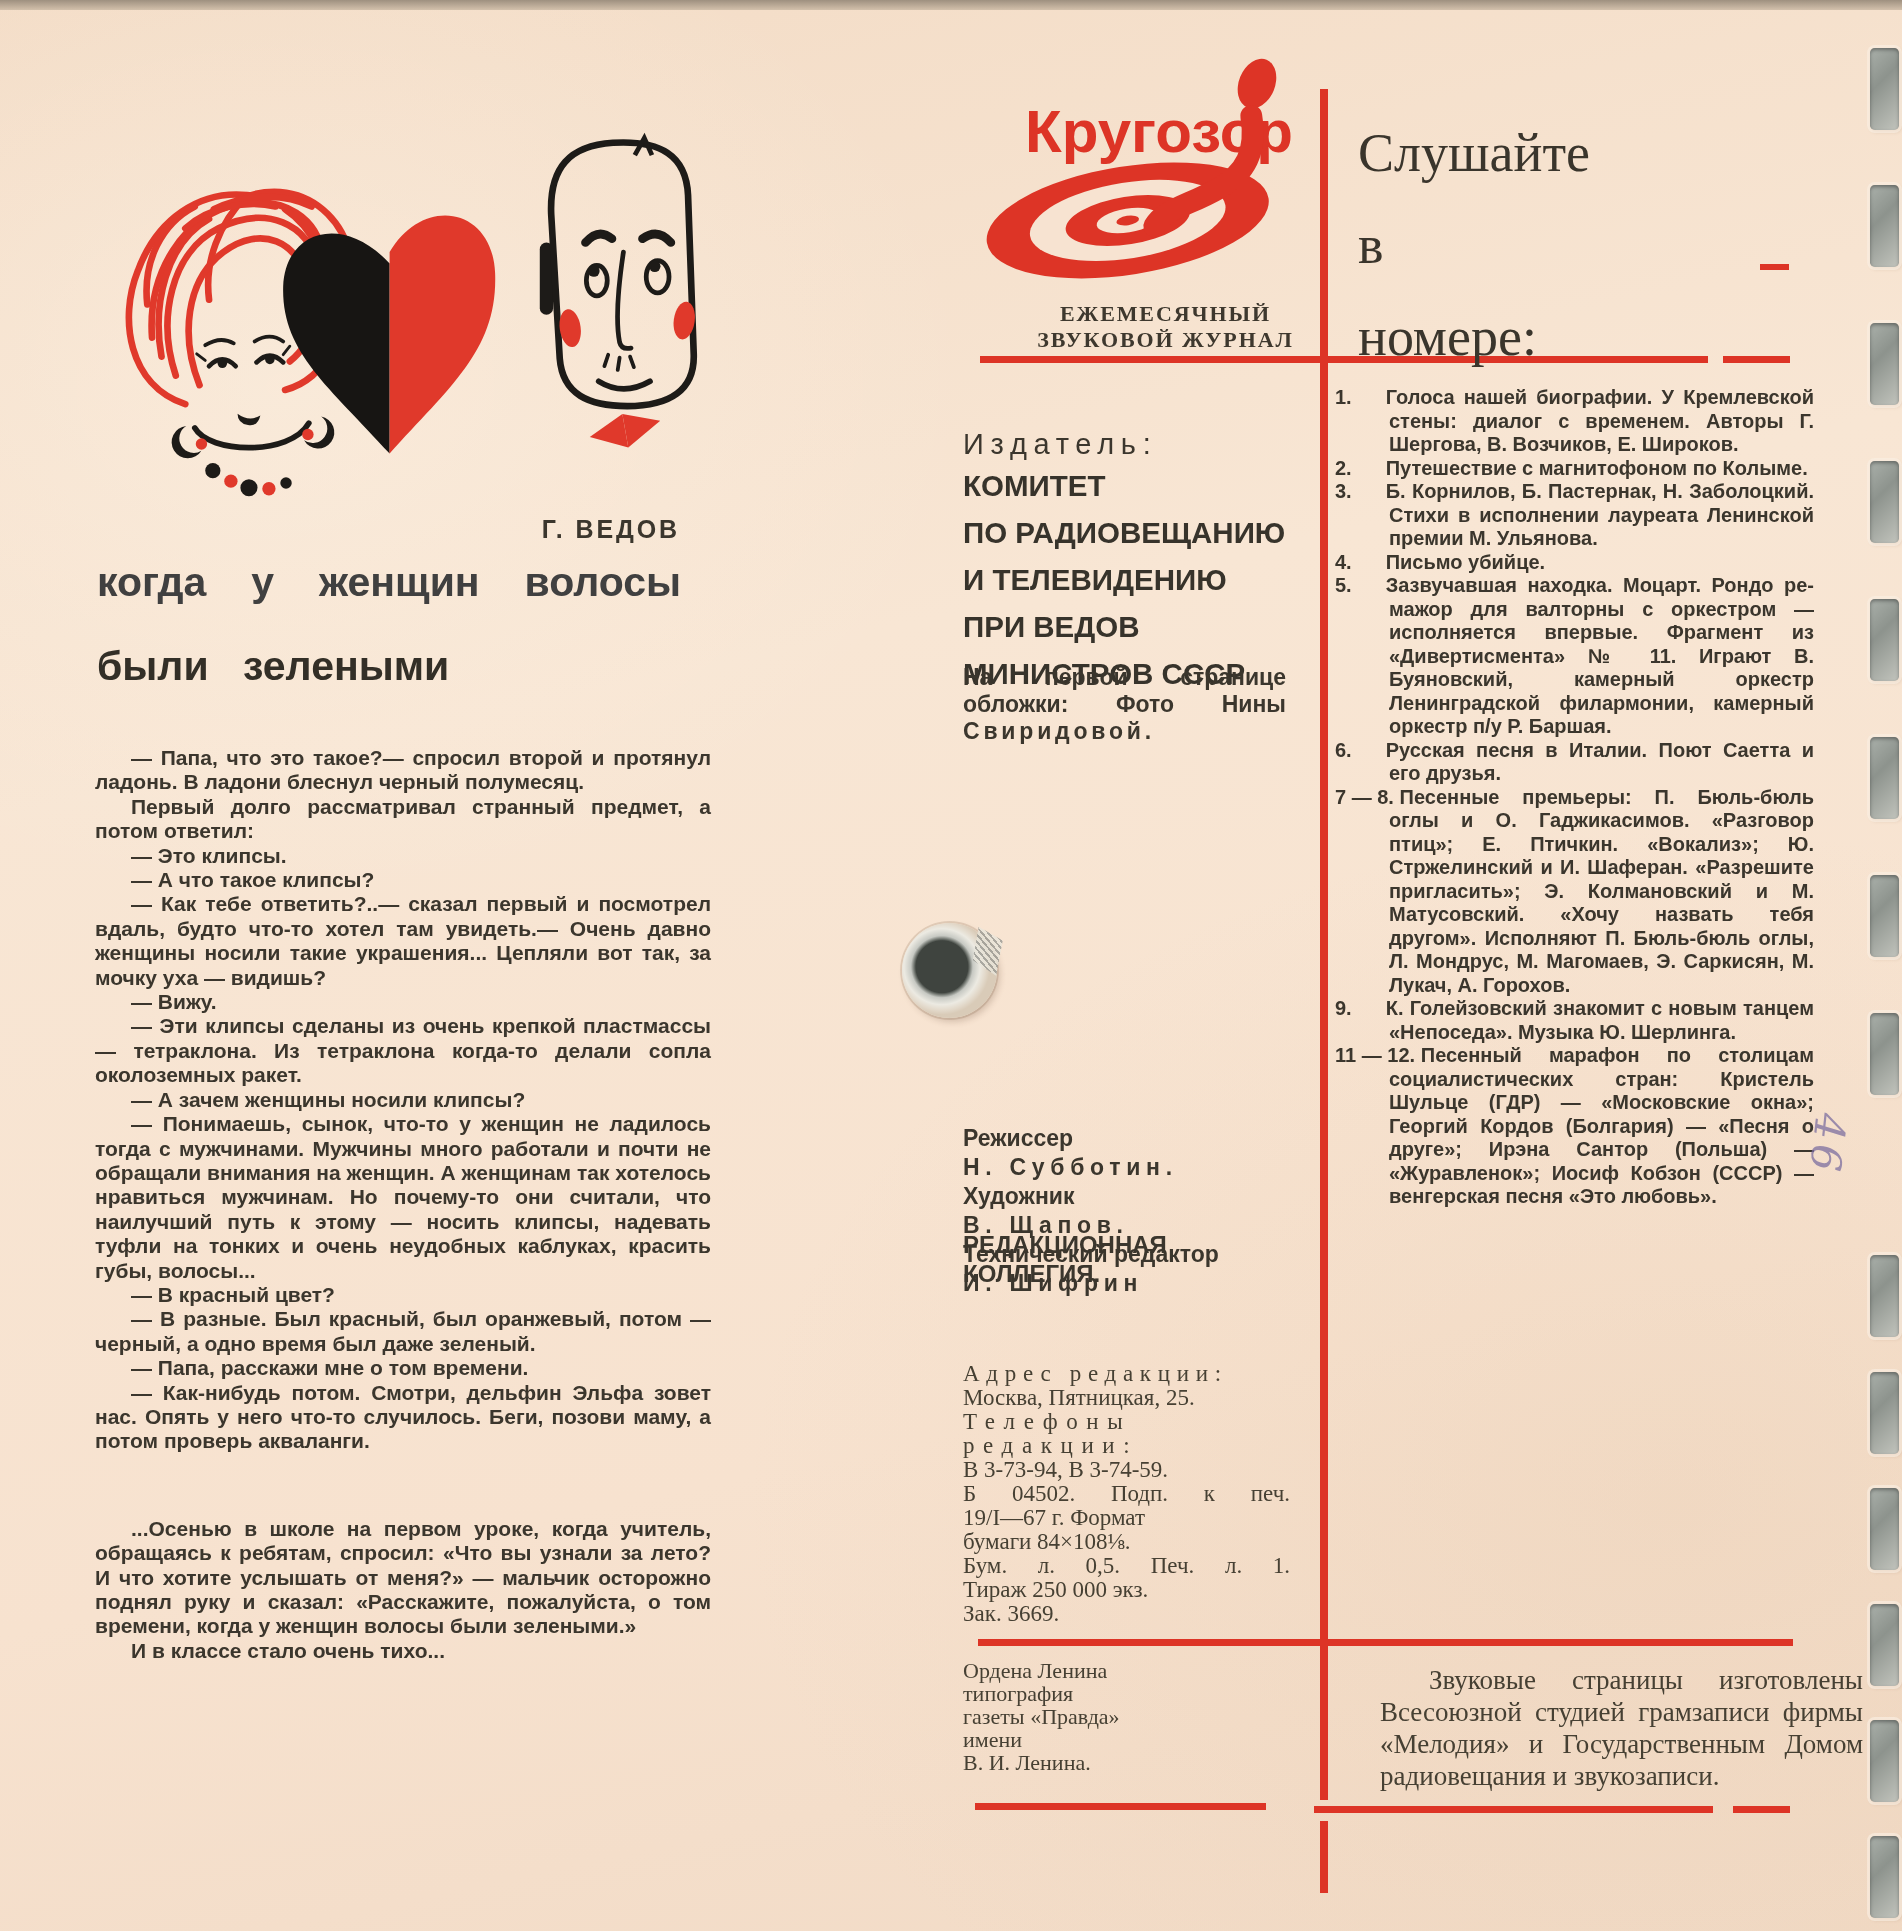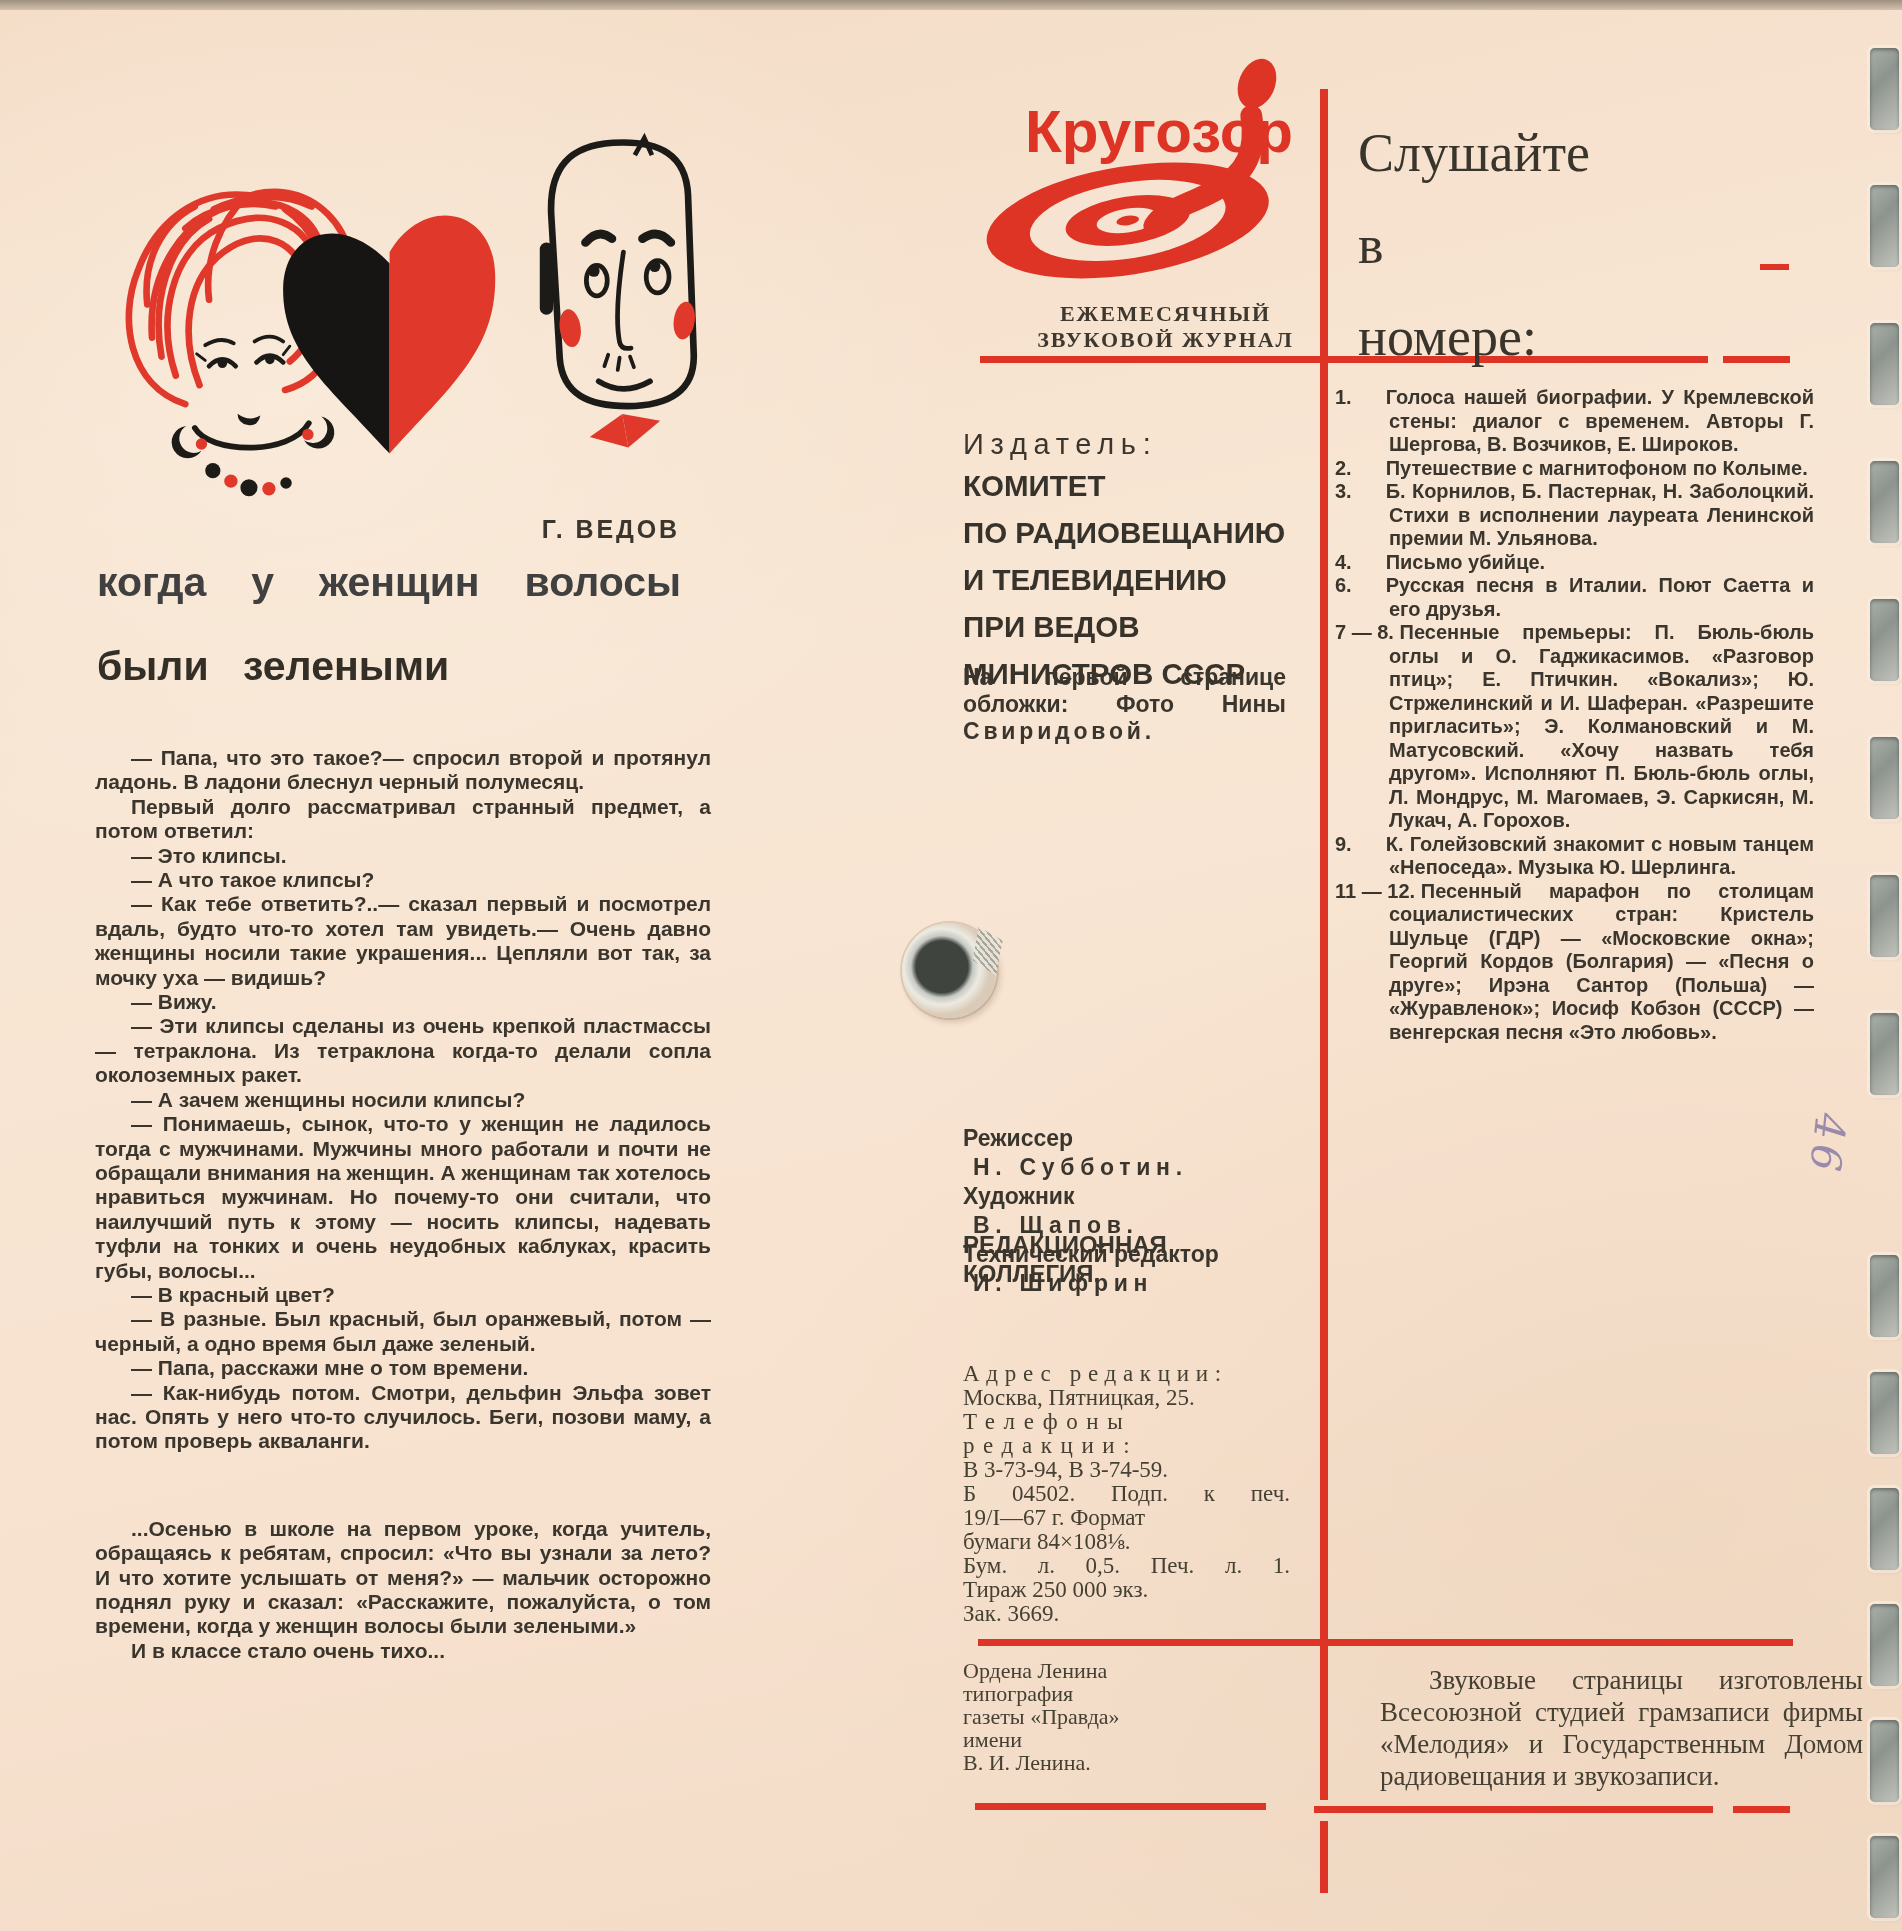--- a/index.html
+++ b/index.html
@@ -40,21 +40,21 @@
   .cover{ left:963px; top:664px; width:323px; font-weight:bold; font-size:23px;
     line-height:27px; color:var(--ink); }
   .staff{ left:963px; top:1124px; width:335px; font-weight:bold; font-size:23px;
     line-height:29px; color:var(--ink); }
   .board{ left:963px; top:1231px; width:335px; font-weight:bold; font-size:24px;
     line-height:28.5px; color:var(--ink); }
   .addr{ left:963px; top:1362px; width:327px; font-family:"Liberation Serif",serif;
     font-size:23px; line-height:24px; color:var(--serifink); }
   .printer{ left:963px; top:1659px; width:323px; font-family:"Liberation Serif",serif;
     font-size:22px; line-height:23px; color:var(--serifink); }
-  .ls1{ letter-spacing:3.8px; } .ls2{ letter-spacing:5.7px;margin-left:10px; }
+  .ls1{ letter-spacing:3.8px; } .ls2{ letter-spacing:5.7px; }
   .ls3{ letter-spacing:6.7px; } .ls4{ letter-spacing:8.6px; }
   .just{ text-align:justify; text-align-last:justify; }
 
   
   .heading{ left:1358px; top:107px; width:447px; font-family:"Liberation Serif",serif;
     font-size:54px; line-height:92px; color:#3a352c; }
   .clist{ left:1335px; top:386px; width:479px; font-weight:bold; font-size:20px;
     line-height:23.5px; color:var(--ink); }
   .clist p{ padding-left:54px; text-indent:-54px; text-align:justify; }
   .cnum{ display:inline-block; min-width:45px; text-indent:0; margin-right:5.7px; }
@@ -285,20 +285,21 @@
 <div class="abs clist">
 
     <p><span class="cnum">1.</span><span>Голоса нашей биографии. У Кремлевской стены: диалог с временем. Авторы Г. Шергова, В. Возчиков, Е. Широков.</span></p>
 
     <p><span class="cnum">2.</span><span>Путешествие с магнитофоном по Колыме.</span></p>
 
     <p><span class="cnum">3.</span><span>Б. Корнилов, Б. Пастернак, Н. Заболоцкий. Стихи в исполнении лауреата Ленинской премии М. Ульянова.</span></p>
 
     <p><span class="cnum">4.</span><span>Письмо убийце.</span></p>
 
+    <p><span class="cnum">5.</span><span>Зазвучавшая находка. Моцарт. Рондо ре-мажор для валторны с оркестром — исполняется впервые. Фрагмент из «Дивертисмента» № 11. Играют В. Буяновский, камерный оркестр Ленинградской филармонии, камерный оркестр п/у Р. Баршая.</span></p>
 
     <p><span class="cnum">6.</span><span>Русская песня в Италии. Поют Саетта и его друзья.</span></p>
 
     <p><span class="cnum">7 — 8.</span><span>Песенные премьеры: П. Бюль-бюль оглы и О. Гаджикасимов. «Разговор птиц»; Е. Птичкин. «Вокализ»; Ю. Стржелинский и И. Шаферан. «Разрешите пригласить»; Э. Колмановский и М. Матусовский. «Хочу назвать тебя другом». Исполняют П. Бюль-бюль оглы, Л. Мондрус, М. Магомаев, Э. Саркисян, М. Лукач, А. Горохов.</span></p>
 
     <p><span class="cnum">9.</span><span>К. Голейзовский знакомит с новым танцем «Непоседа». Музыка Ю. Шерлинга.</span></p>
 
 
     <p><span class="cnum">11 — 12.</span><span>Песенный марафон по столицам социалистических стран: Кристель Шульце (ГДР) — «Московские окна»; Георгий Кордов (Болгария) — «Песня о друге»; Ирэна Сантор (Польша) — «Журавленок»; Иосиф Кобзон (СССР) — венгерская песня «Это любовь».</span></p>
   </div>

